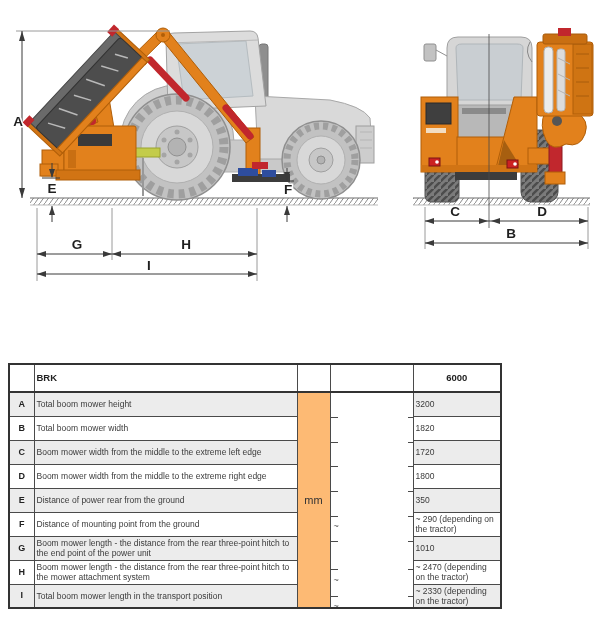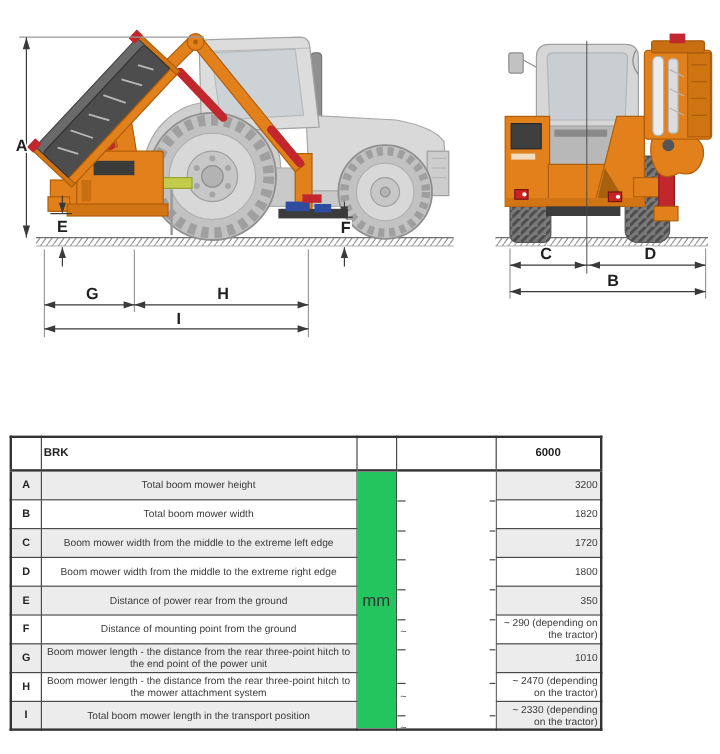--- a/index.html
+++ b/index.html
@@ -14,25 +14,25 @@
   
   #specwrap{position:absolute;left:8px;top:363px;width:494px;}
   table.spec{border-collapse:collapse;width:494px;table-layout:fixed;
              font-size:8.5px;color:#3b3b3b;line-height:1.18;}
   table.spec td,table.spec th{border:1px solid #4a4a4a;vertical-align:middle;padding:1px 2px;
              overflow:hidden;}
   table.spec{border:2px solid #333;}
   tr.hdr th{height:24px;background:#fff;font-size:9.5px;color:#222;border-bottom:2px solid #333;}
   th.model{text-align:left;padding-left:5px;}
   td.key{font-weight:bold;font-size:9px;text-align:center;color:#222;}
-  td.desc{text-align:center;padding-left:5px;}
-  td.val{text-align:right;}
+  td.desc{text-align:left;padding-left:5px;}
+  td.val{text-align:left;}
   tr.shade td.key,tr.shade td.desc,tr.shade td.val{background:#ececec;}
   tr.plain td{background:#ffffff;}
-  td.unit{background:#22c55e;text-align:center;font-size:14px;color:#333;}
+  td.unit{background:#fdba74;text-align:center;font-size:11px;color:#333;}
   td.gapcol{background:#fff;position:relative;border-top:1px solid #4a4a4a;}
   .tick{position:absolute;height:1px;background:#4a4a4a;}
   .tildemark{position:absolute;left:3px;font-size:9px;color:#555;}
   table.spec tr{height:24px;}
 </style>
 </head>
 <body>
 
 <div id="page">
 

